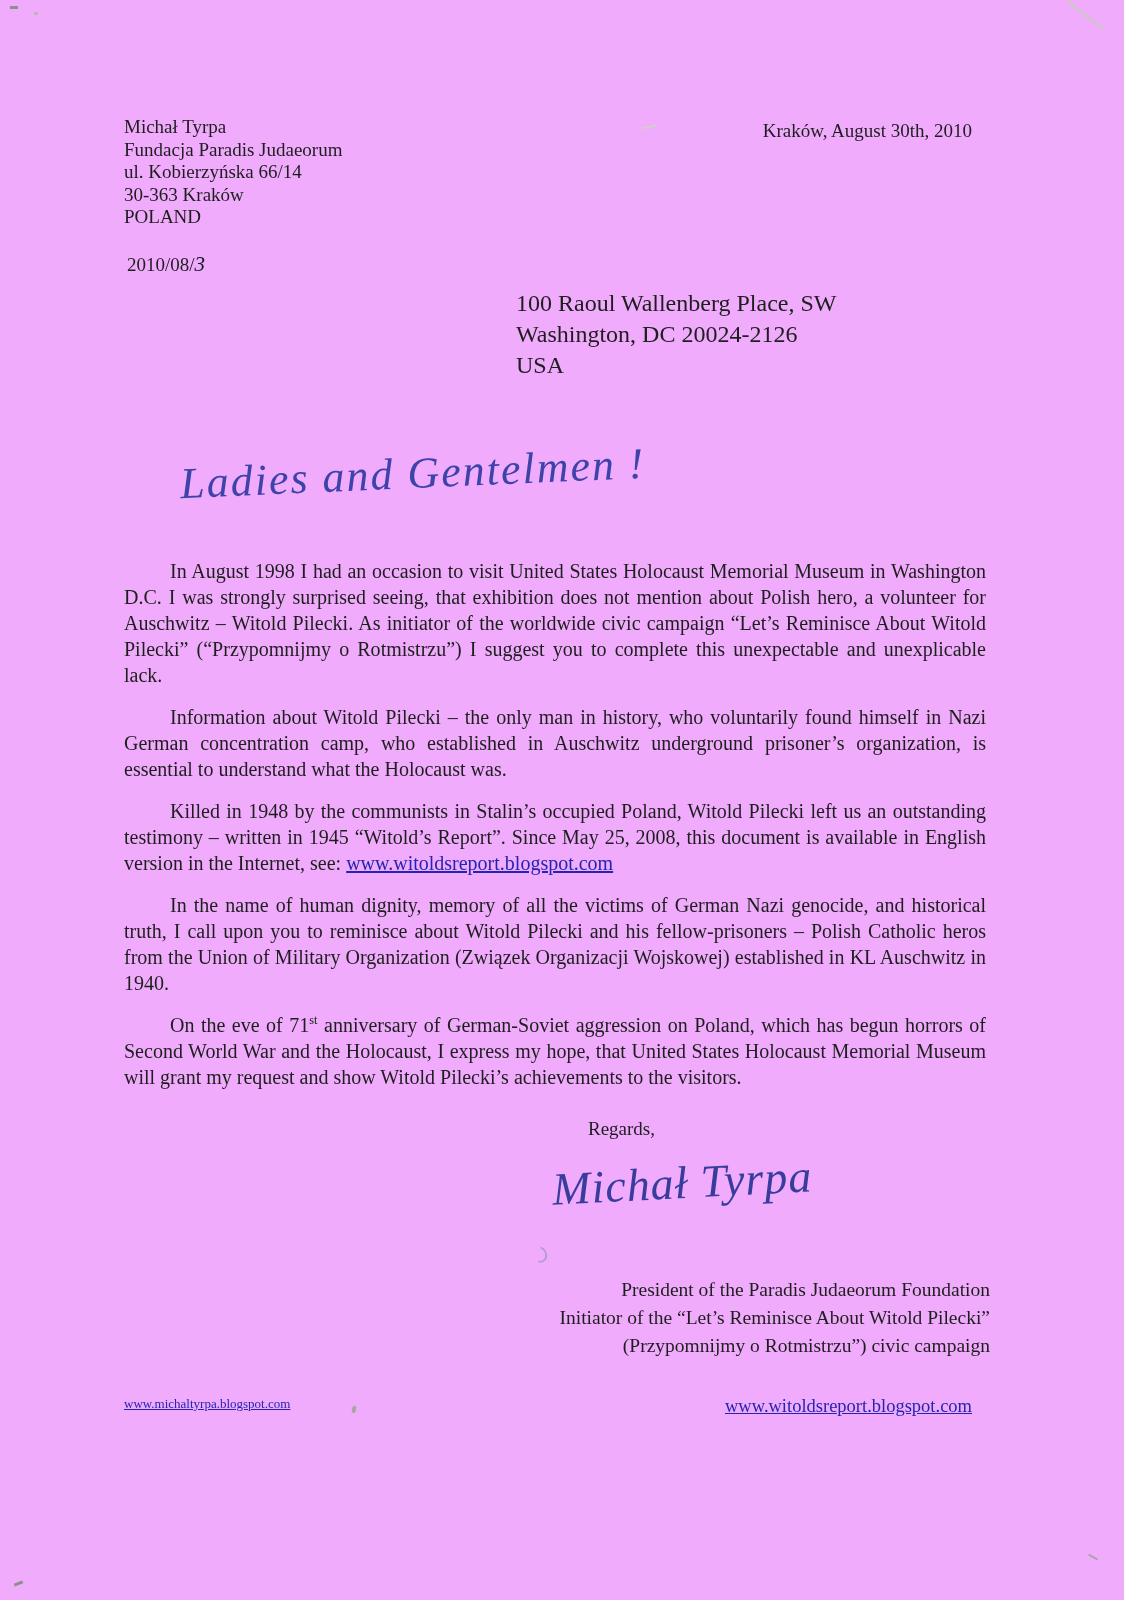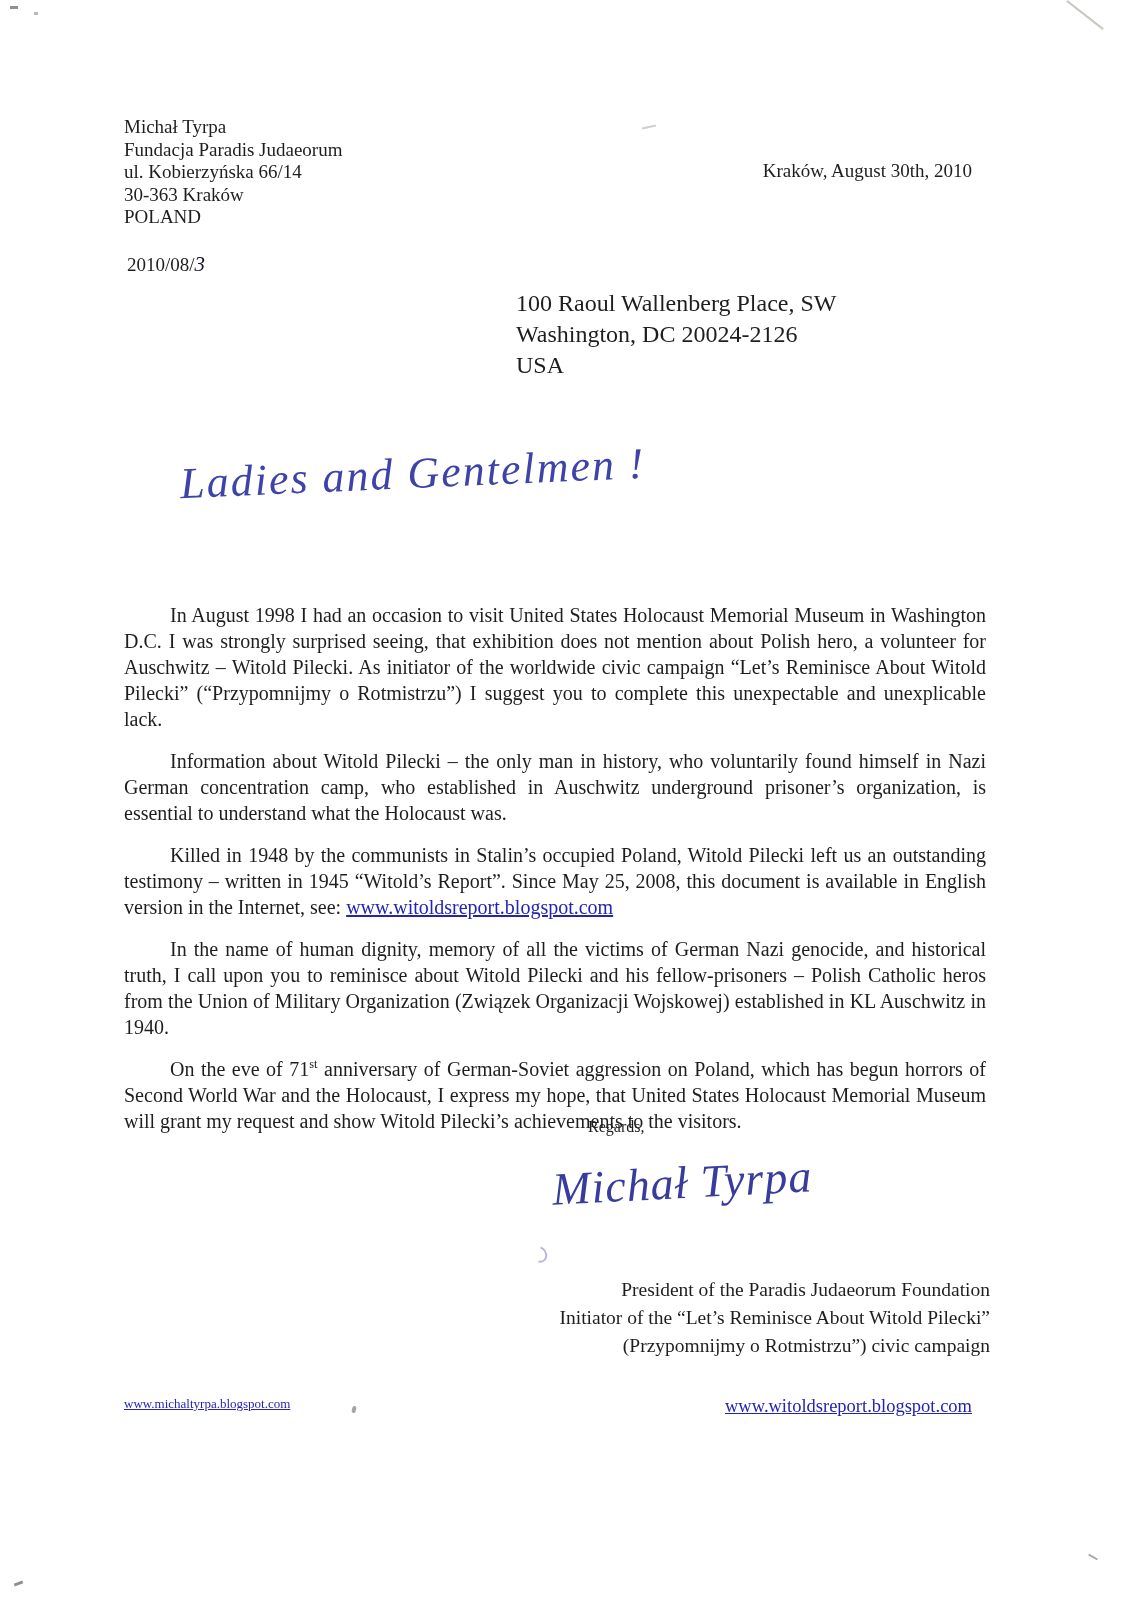--- a/index.html
+++ b/index.html
@@ -1,37 +1,36 @@
 <!DOCTYPE html>
 <html><head>
 <meta charset="utf-8">
 <style>
   html, body { margin: 0; padding: 0; background: #e9e8e4; }
   .page {
     position: relative;
     width: 1124px;
     height: 1600px;
     margin: 0 auto;
-    background: #ffffff;
+    background: #f0abfc;
     font-family: "Liberation Serif", serif;
     color: #1e1e1e;
     overflow: hidden;
   }
 
   .sender {
     position: absolute;
     left: 124px; top: 116px;
     font-size: 19px;
     line-height: 22.5px;
   }
   .dateline {
     position: absolute;
     top: 120px; right: 152px;
     font-size: 19px;
-    margin-top: 40px;
   }
   .reference {
     position: absolute;
     left: 127px; top: 252px;
     font-size: 19px;
   }
   .reference .hand {
     font-style: italic;
     font-size: 21px;
     color: #14142a;
@@ -52,29 +51,28 @@
     transform: rotate(-2.5deg);
     white-space: nowrap;
   }
   .body-text {
     position: absolute;
     left: 124px; top: 558px;
     width: 862px;
     font-size: 20px;
     line-height: 26px;
     text-align: justify;
-    margin-top: 44px;
   }
   .body-text p { margin: 0 0 16px 0; text-indent: 46px; }
   sup { font-size: 0.62em; vertical-align: super; line-height: 0; }
 
   .closing {
     position: absolute;
     left: 588px; top: 1118px;
-    font-size: 16px;
+    font-size: 19px;
   }
   .signature {
     position: absolute;
     left: 552px; top: 1156px;
     font-size: 46px;
     font-style: italic;
     letter-spacing: 1px;
     color: #383c9c;
     transform: rotate(-3deg);
     white-space: nowrap;

